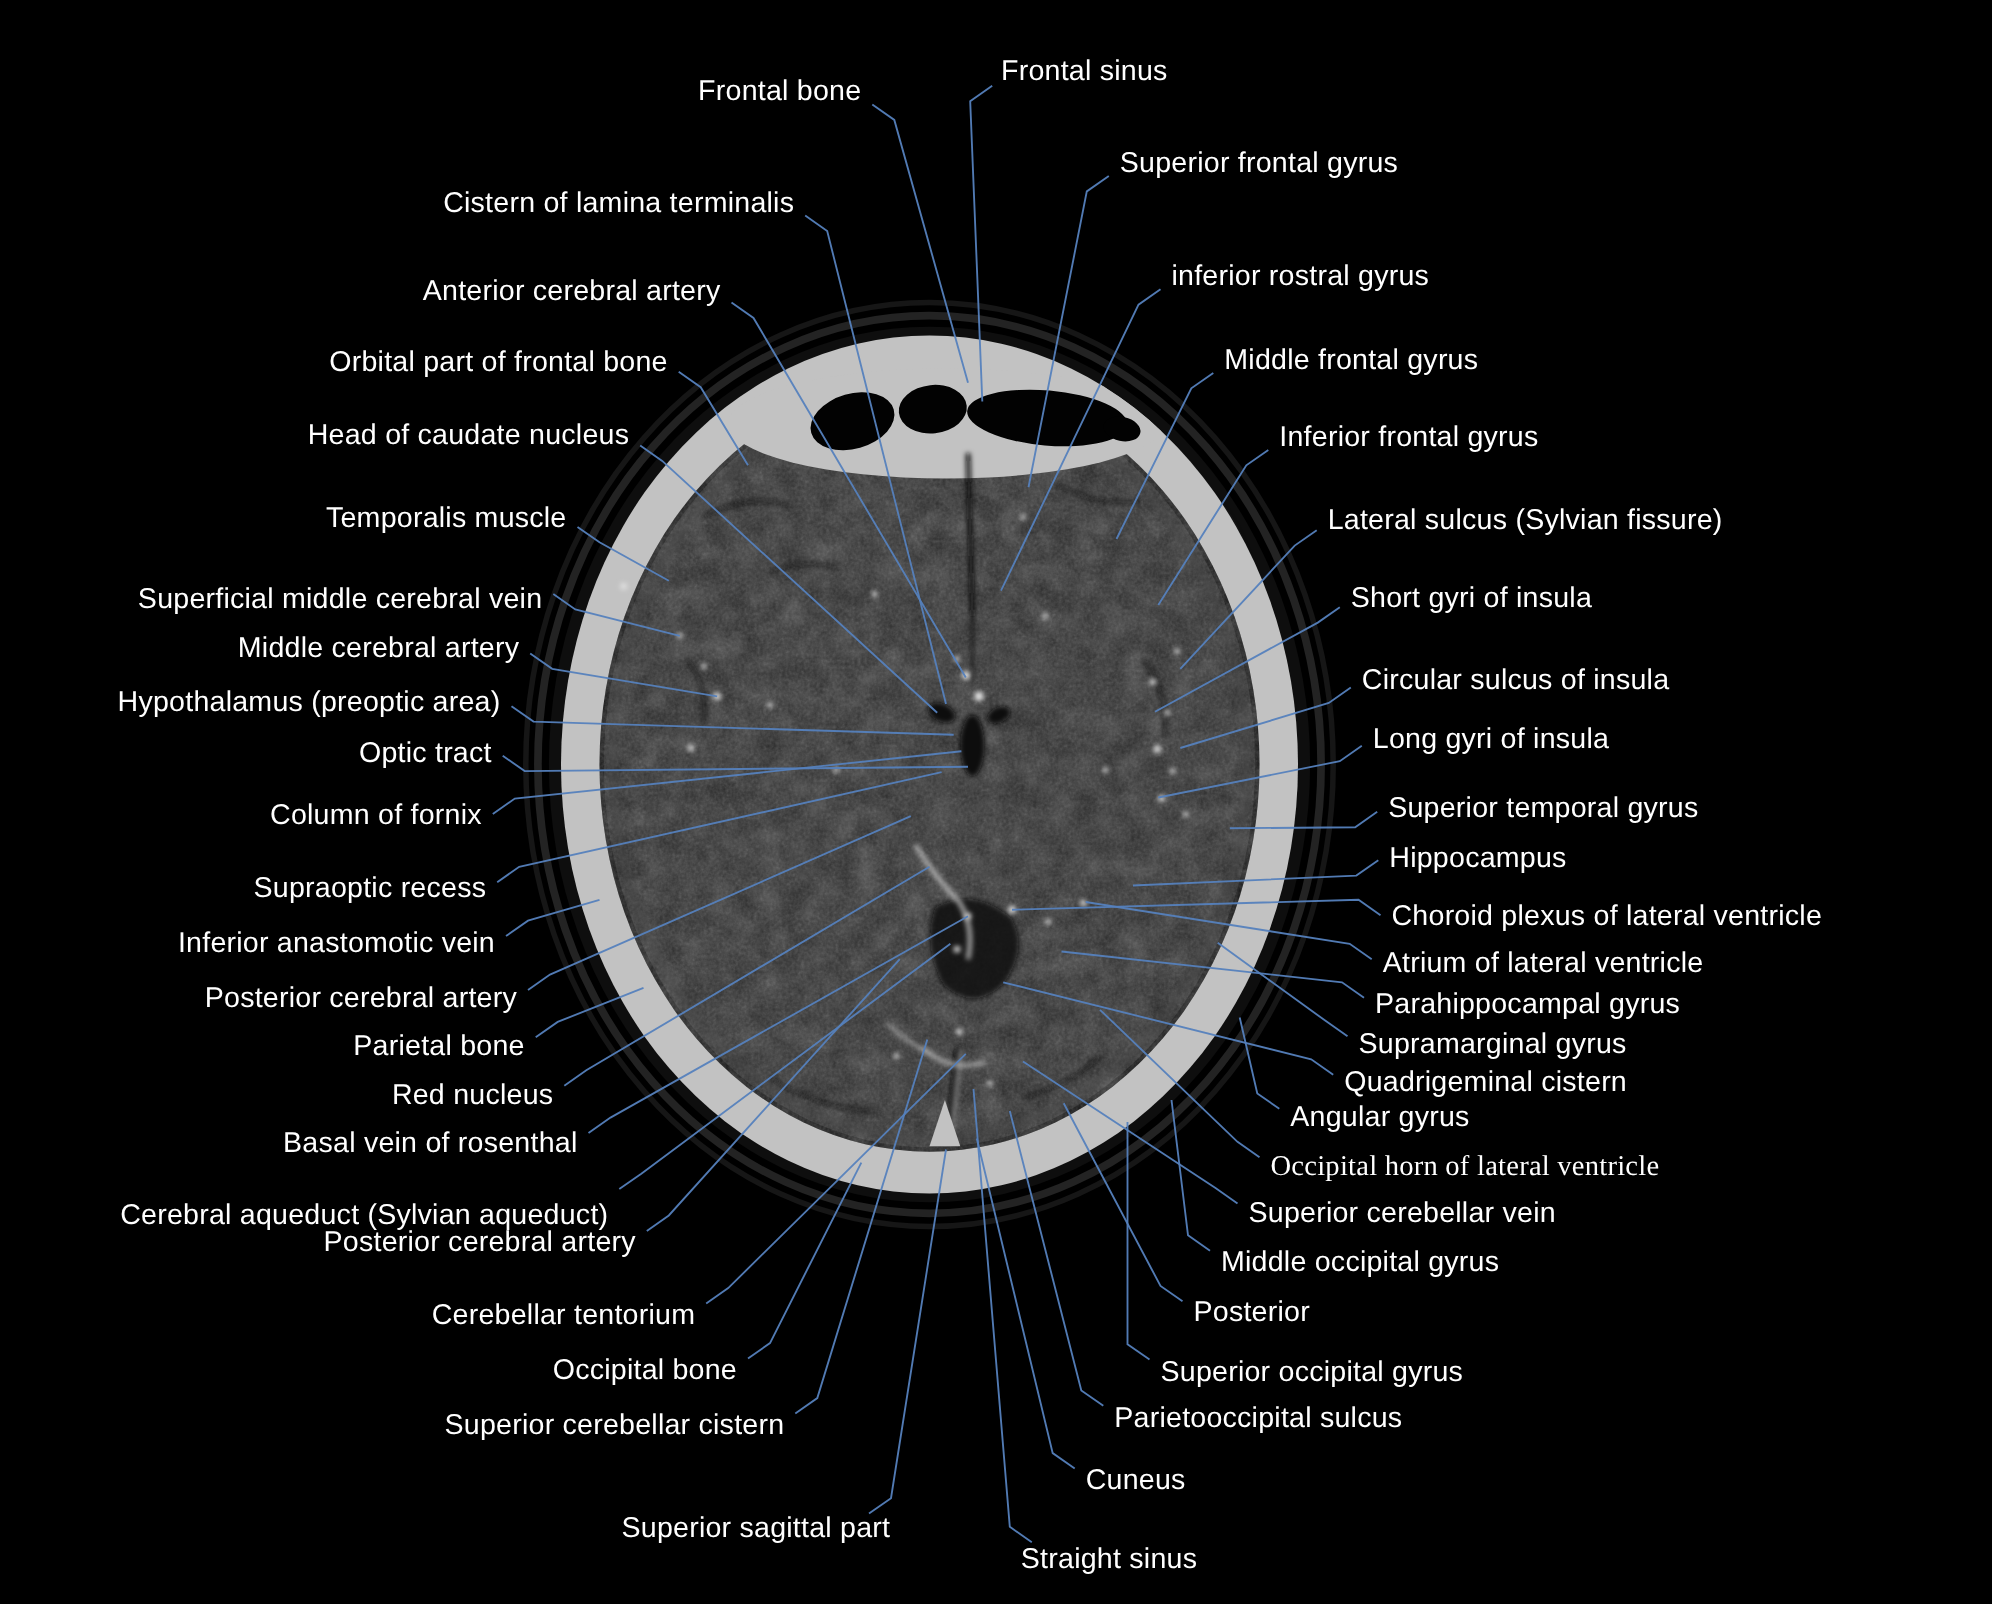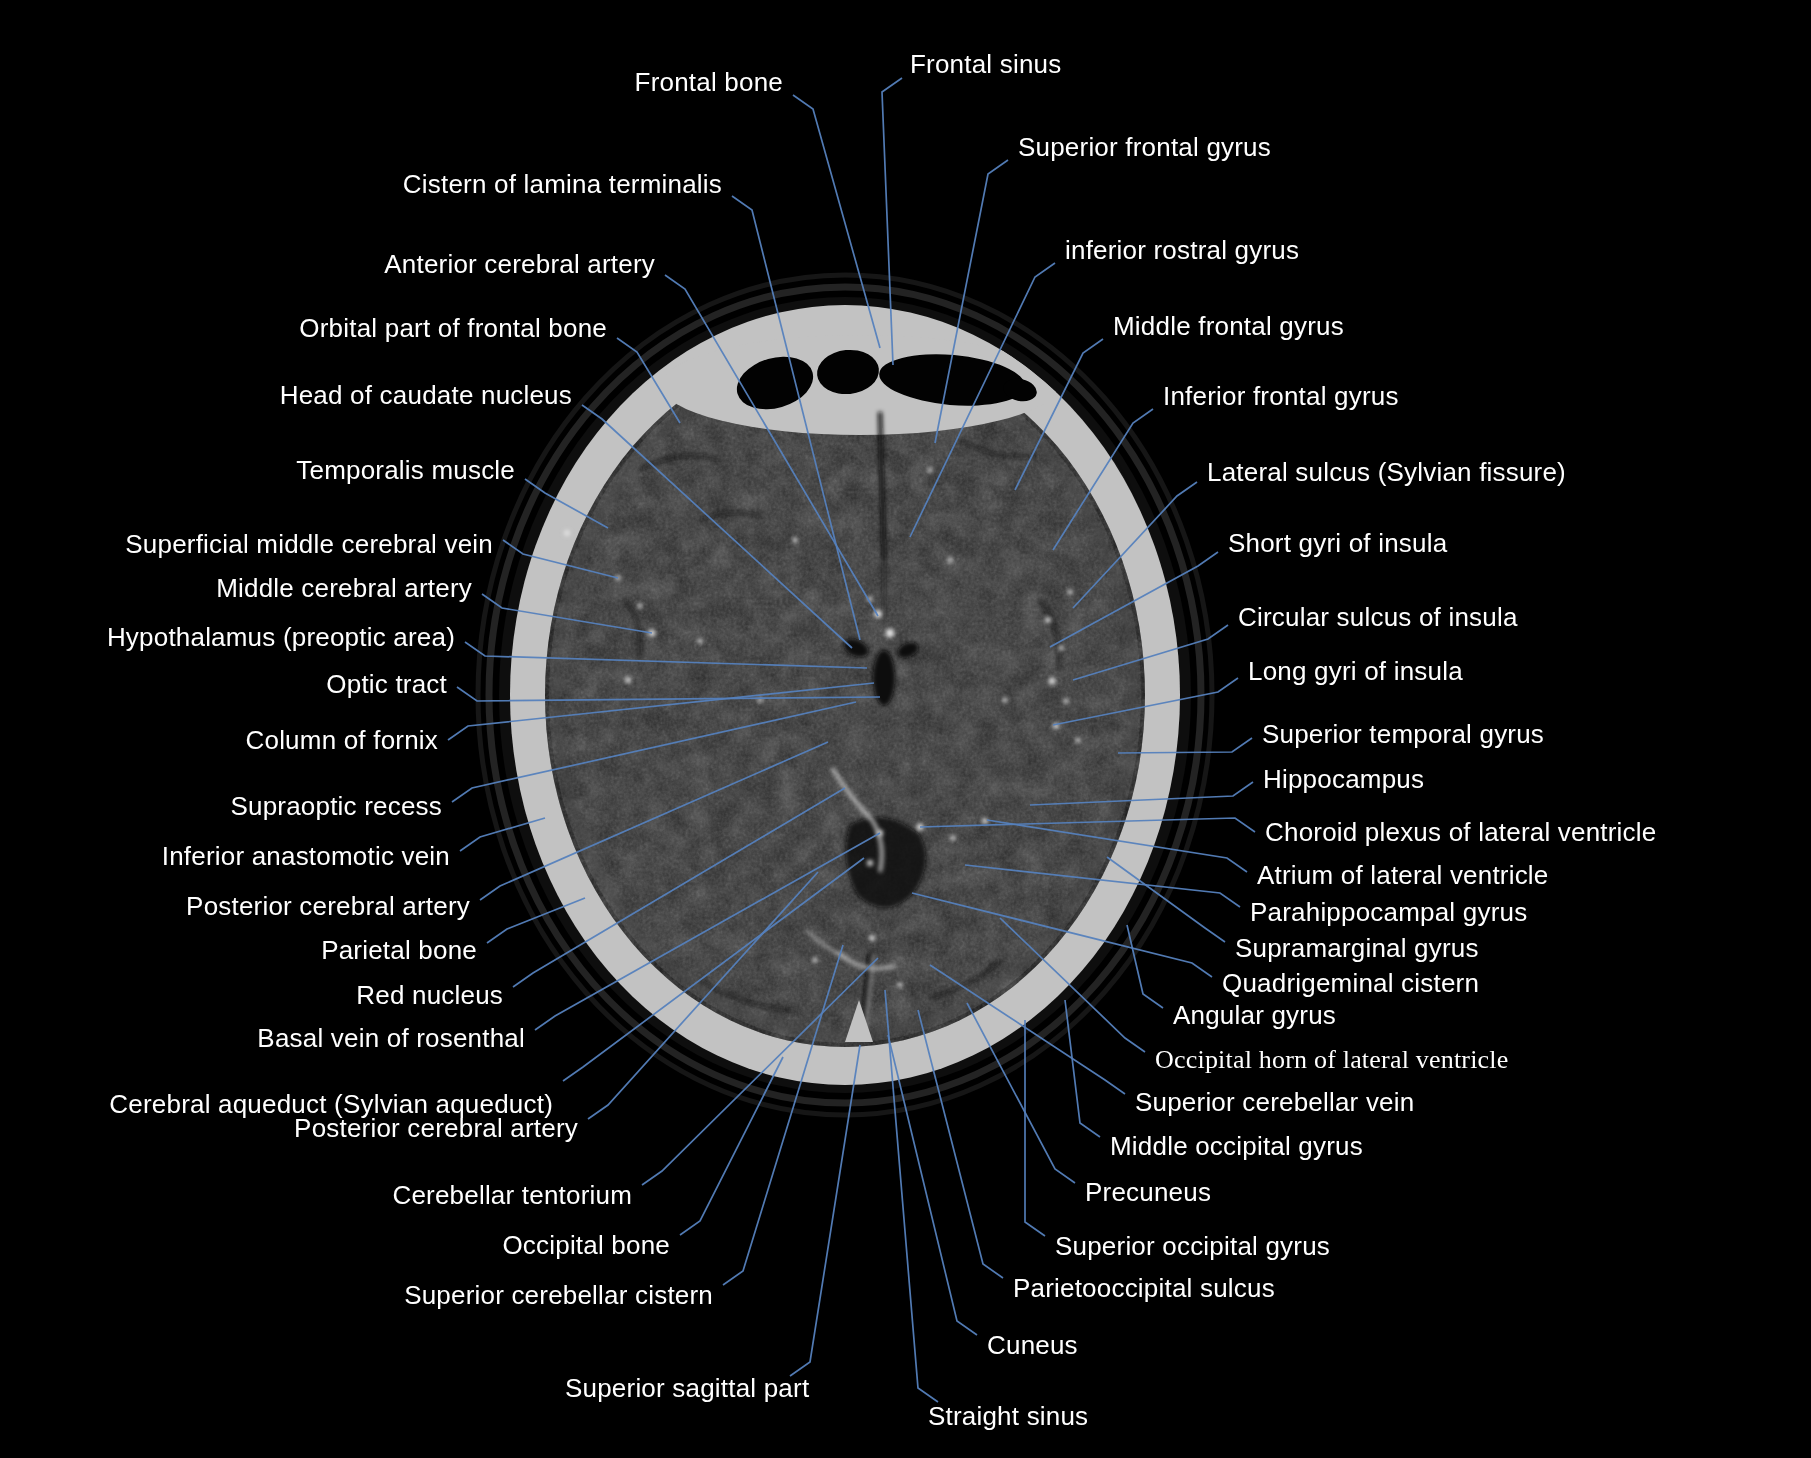--- a/index.html
+++ b/index.html
@@ -232,19 +232,19 @@
       <div class="label" style="left: 1263px; top: 764px;">Hippocampus</div>
       <div class="label" style="left: 1265px; top: 817px;">Choroid plexus of lateral ventricle</div>
       <div class="label" style="left: 1257px; top: 860px;">Atrium of lateral ventricle</div>
       <div class="label" style="left: 1250px; top: 897px;">Parahippocampal gyrus</div>
       <div class="label" style="left: 1235px; top: 933px;">Supramarginal gyrus</div>
       <div class="label" style="left: 1222px; top: 968px;">Quadrigeminal cistern</div>
       <div class="label" style="left: 1173px; top: 1000px;">Angular gyrus</div>
       <div class="label" style="left: 1155px; top: 1045px; font-family: Liberation Serif, serif;">Occipital horn of lateral ventricle</div>
       <div class="label" style="left: 1135px; top: 1087px;">Superior cerebellar vein</div>
       <div class="label" style="left: 1110px; top: 1131px;">Middle occipital gyrus</div>
-      <div class="label" style="left: 1085px; top: 1177px;">Precuneus</div>
+      <div class="label" style="left: 1085px; top: 1177px;">Posterior</div>
       <div class="label" style="left: 1055px; top: 1231px;">Superior occipital gyrus</div>
       <div class="label" style="left: 1013px; top: 1273px;">Parietooccipital sulcus</div>
       <div class="label" style="left: 987px; top: 1330px;">Cuneus</div>
       <div class="label" style="left: 928px; top: 1401px;">Straight sinus</div>
     </div>
 </div>
 
 </body></html>

